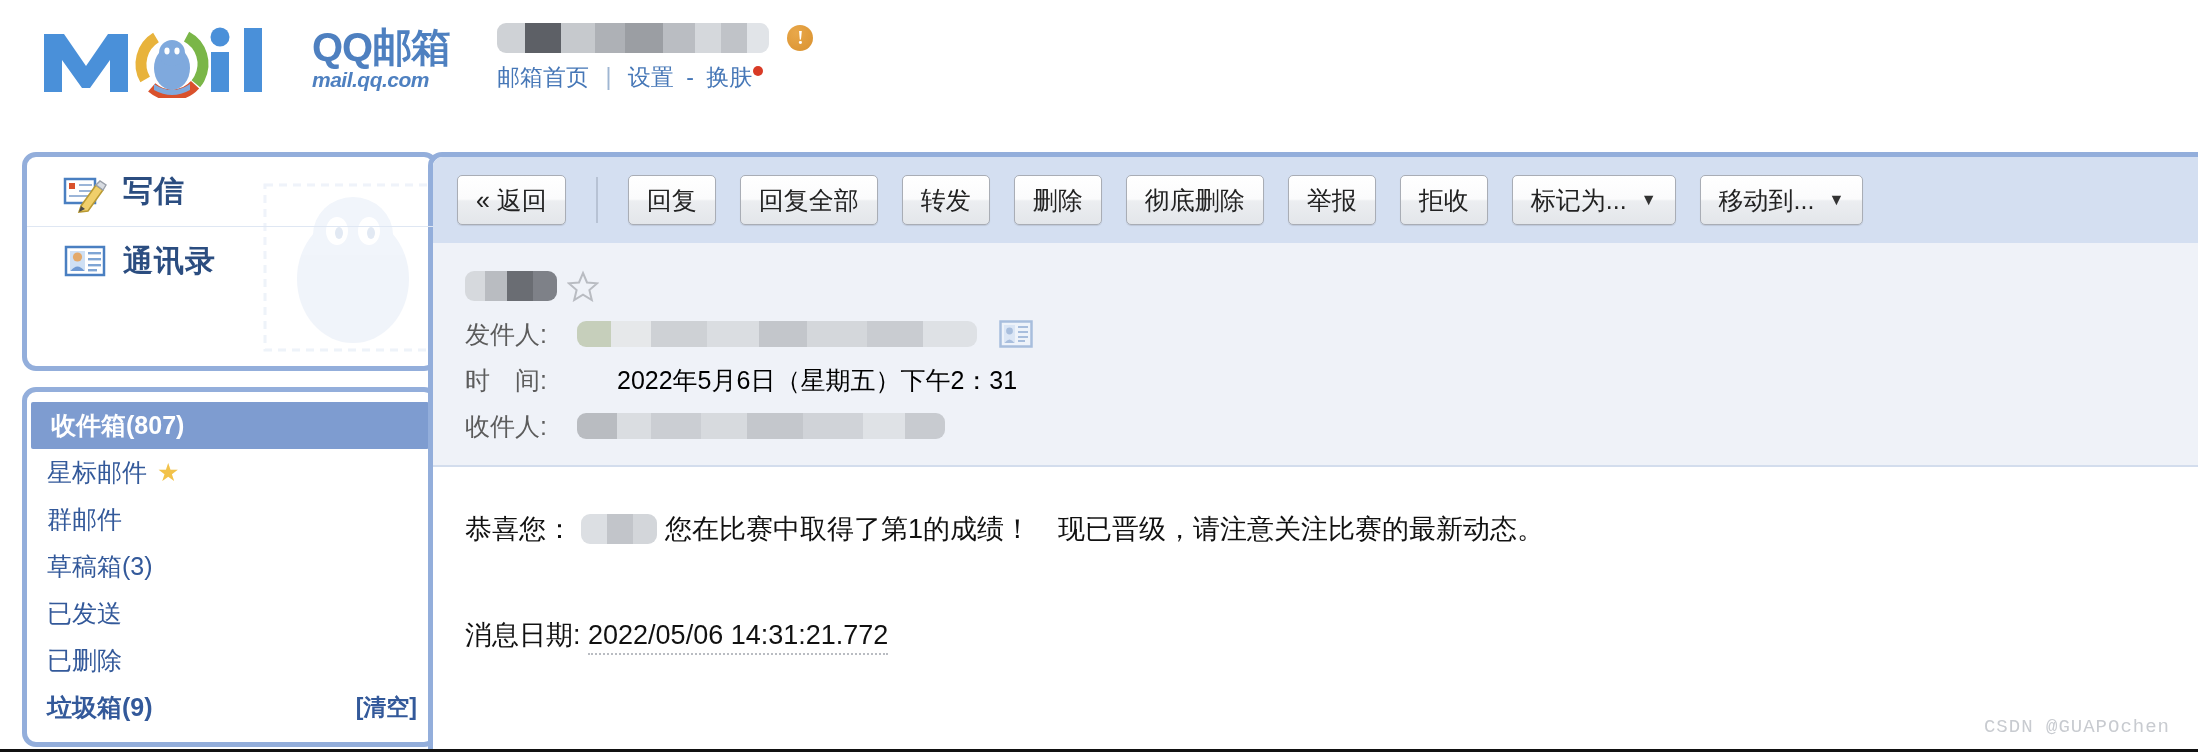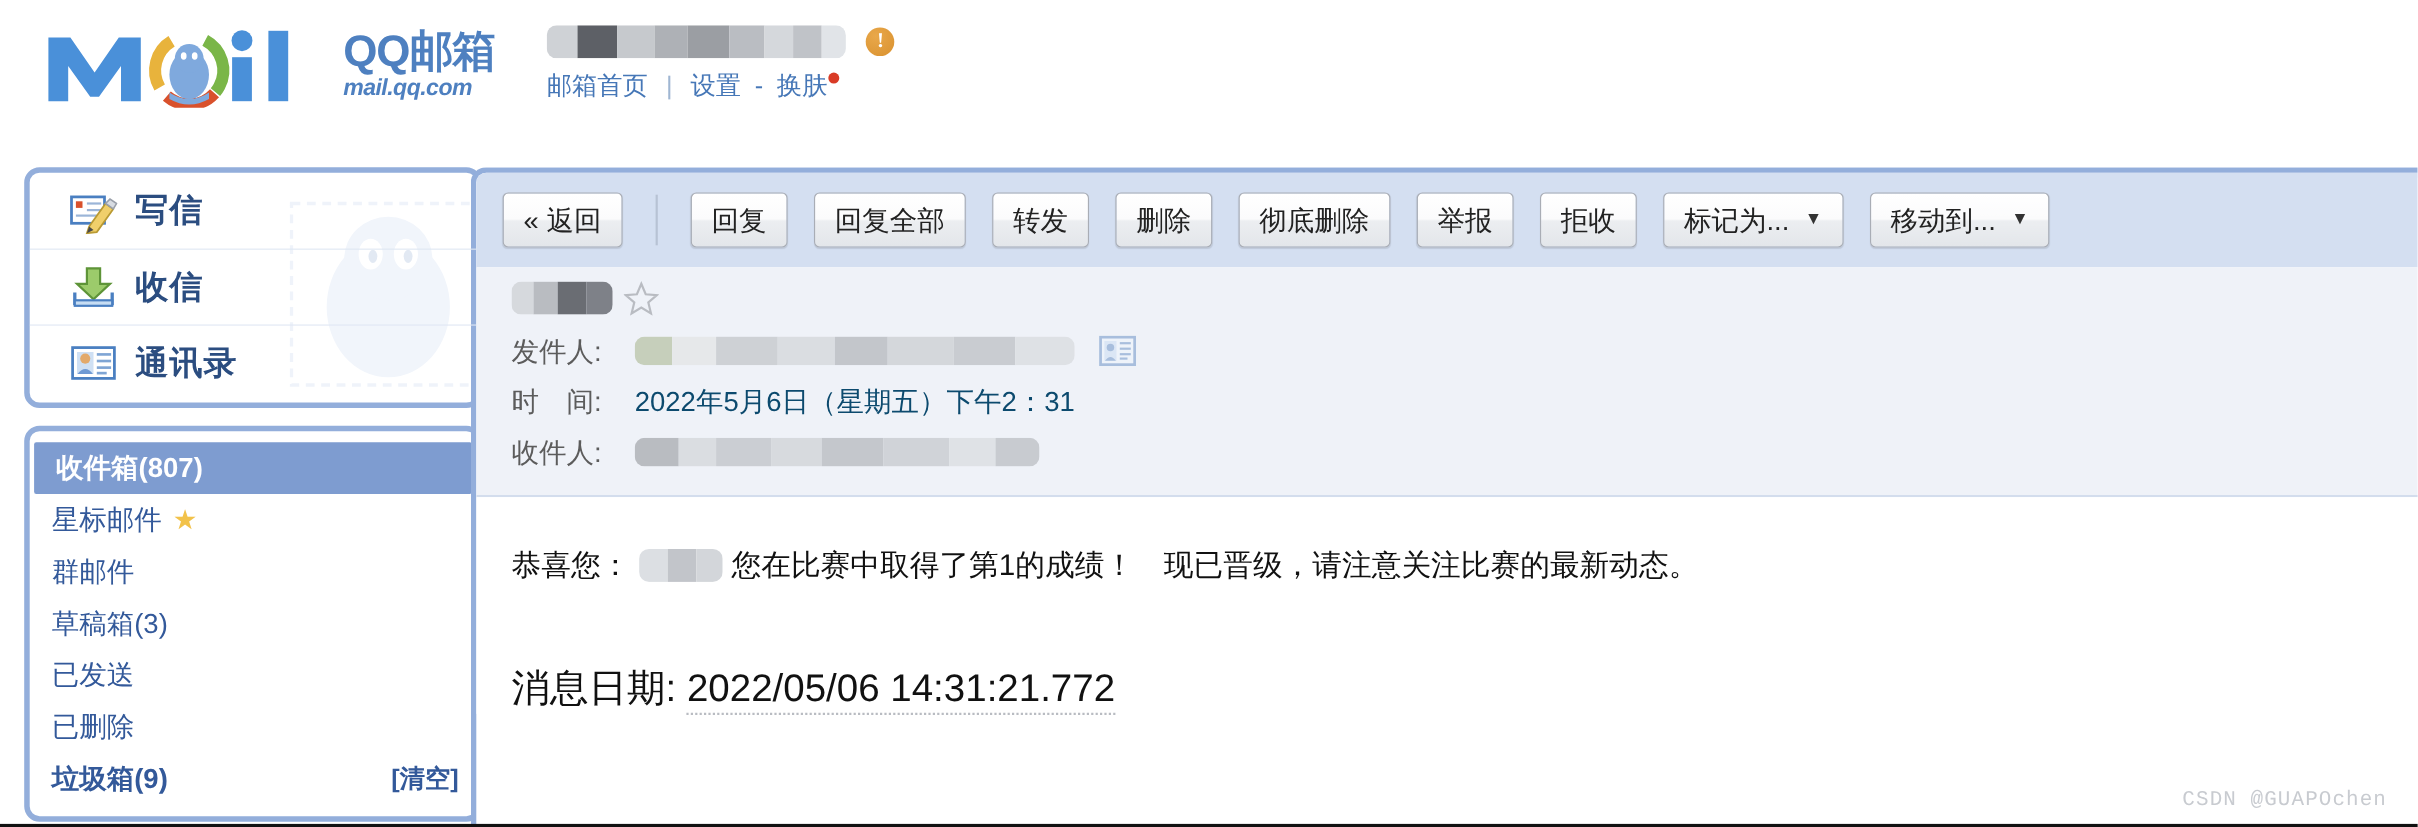--- a/index.html
+++ b/index.html
@@ -64,35 +64,35 @@
              border-bottom: none; background: #fff; overflow: hidden; }
 
   .toolbar { height: 86px; background: #d4dff1; display: flex; align-items: center; padding-left: 24px; gap: 24px; }
   .tb-btn { height: 50px; min-width: 64px; padding: 0 18px; display: flex; align-items: center; justify-content: center;
             font-size: 25px; color: #222; border: 1px solid #a9adb5; border-radius: 5px;
             background: linear-gradient(to bottom, #ffffff 0%, #fbfbfc 48%, #eceef1 52%, #e3e6ea 100%);
             box-shadow: 0 1px 1px rgba(0,0,0,0.10); white-space: nowrap; cursor: default; }
   .tb-sep { width: 2px; height: 46px; background: #b7c2d4; margin: 0 6px; }
   .caret { margin-left: 14px; font-size: 16px; color: #333; }
 
-  .mail-head { background: #eff2f8; padding: 7px 0 16px 32px; border-bottom: 2px solid #d3dded; }
+  .mail-head { background: #eff2f8; padding: 22px 0 16px 32px; border-bottom: 2px solid #d3dded; }
   .subj-row { display: flex; align-items: center; gap: 10px; height: 42px; margin-bottom: 4px; }
   .subj-redact { width: 92px; height: 30px; }
   .star-outline { width: 32px; height: 32px; }
   .meta-row { display: flex; align-items: center; height: 46px; font-size: 25px; color: #5a5a5a; }
   .meta-lbl { color: #5c5c5c; width: 112px; flex: none; }
-  .meta-val { color: #0c4a6e; }
+  .meta-val { color: #000000; margin-left: 40px; }
   .card-ico { width: 34px; height: 28px; margin-left: 22px; }
   .from-redact { width: 400px; height: 26px; }
   .to-redact { width: 368px; height: 26px; }
 
   .mail-body { padding: 44px 0 0 32px; background: #fff; }
   .body-line { font-size: 27px; color: #111; display: flex; align-items: center; white-space: nowrap; }
   .body-redact { width: 76px; height: 30px; margin: 0 8px; }
-  .body-line2 { font-size: 35px; color: #111; margin-top: 70px; }
+  .body-line2 { font-size: 27px; color: #111; margin-top: 70px; }
   .dot-underline { border-bottom: 2px dotted #b9bcc2; padding-bottom: 3px; }
 
   .watermark { position: absolute; right: 28px; bottom: 14px; font-size: 19px; color: #c8cbd0;
                letter-spacing: 1px; font-family: Liberation Mono, monospace; }
   .bottom-rule { position: absolute; left: 0; bottom: 0; width: 2198px; height: 3px; background: #111; }
 </style>
 </head>
 <body>
 
 <div id="app">
@@ -164,28 +164,20 @@
             <rect x="16" y="13" width="13" height="2" fill="#9bb5d8"></rect>
             <rect x="16" y="19" width="13" height="2" fill="#9bb5d8"></rect>
             <rect x="6" y="24" width="23" height="2" fill="#9bb5d8"></rect>
             <path d="M18 35 L33 14 L40 19 L25 40 L16 41 Z" fill="#f0cf6b" stroke="#b99a33" stroke-width="1.6"></path>
             <path d="M33 14 L40 19 L43 14 L37 10 Z" fill="#d8dce2" stroke="#9aa0aa" stroke-width="1.4"></path>
             <path d="M16 41 L18 35 L22 38 Z" fill="#4a4a4a"></path>
           </svg>
           <span class="nav-label">写信</span>
         </div>
 
-        <div class="nav-item">
-          <svg class="nav-ico" viewBox="0 0 44 42">
-            <path d="M16 4 h12 v14 h9 L22 32 L7 18 h9 z" fill="#9ccb6b" stroke="#5e9438" stroke-width="2"></path>
-            <path d="M5 26 v10 h34 v-10" fill="none" stroke="#4a7fc1" stroke-width="3"></path>
-            <rect x="5" y="33" width="34" height="5" fill="#c7ddf3" stroke="#4a7fc1" stroke-width="2"></rect>
-          </svg>
-          <span class="nav-label">收信</span>
-        </div>
 
         <div class="nav-item">
           <svg class="nav-ico" viewBox="0 0 44 42">
             <rect x="3" y="7" width="38" height="28" fill="#fff" stroke="#4a7fc1" stroke-width="2.5"></rect>
             <rect x="7" y="11" width="15" height="20" fill="#cfe0f4"></rect>
             <circle cx="14.5" cy="17" r="4.6" fill="#e3a96a"></circle>
             <path d="M7.5 31 q7-9 14 0 z" fill="#6f9ad4"></path>
             <rect x="25" y="12" width="13" height="2.4" fill="#7fa5d4"></rect>
             <rect x="25" y="18" width="13" height="2.4" fill="#7fa5d4"></rect>
             <rect x="25" y="24" width="13" height="2.4" fill="#7fa5d4"></rect>

